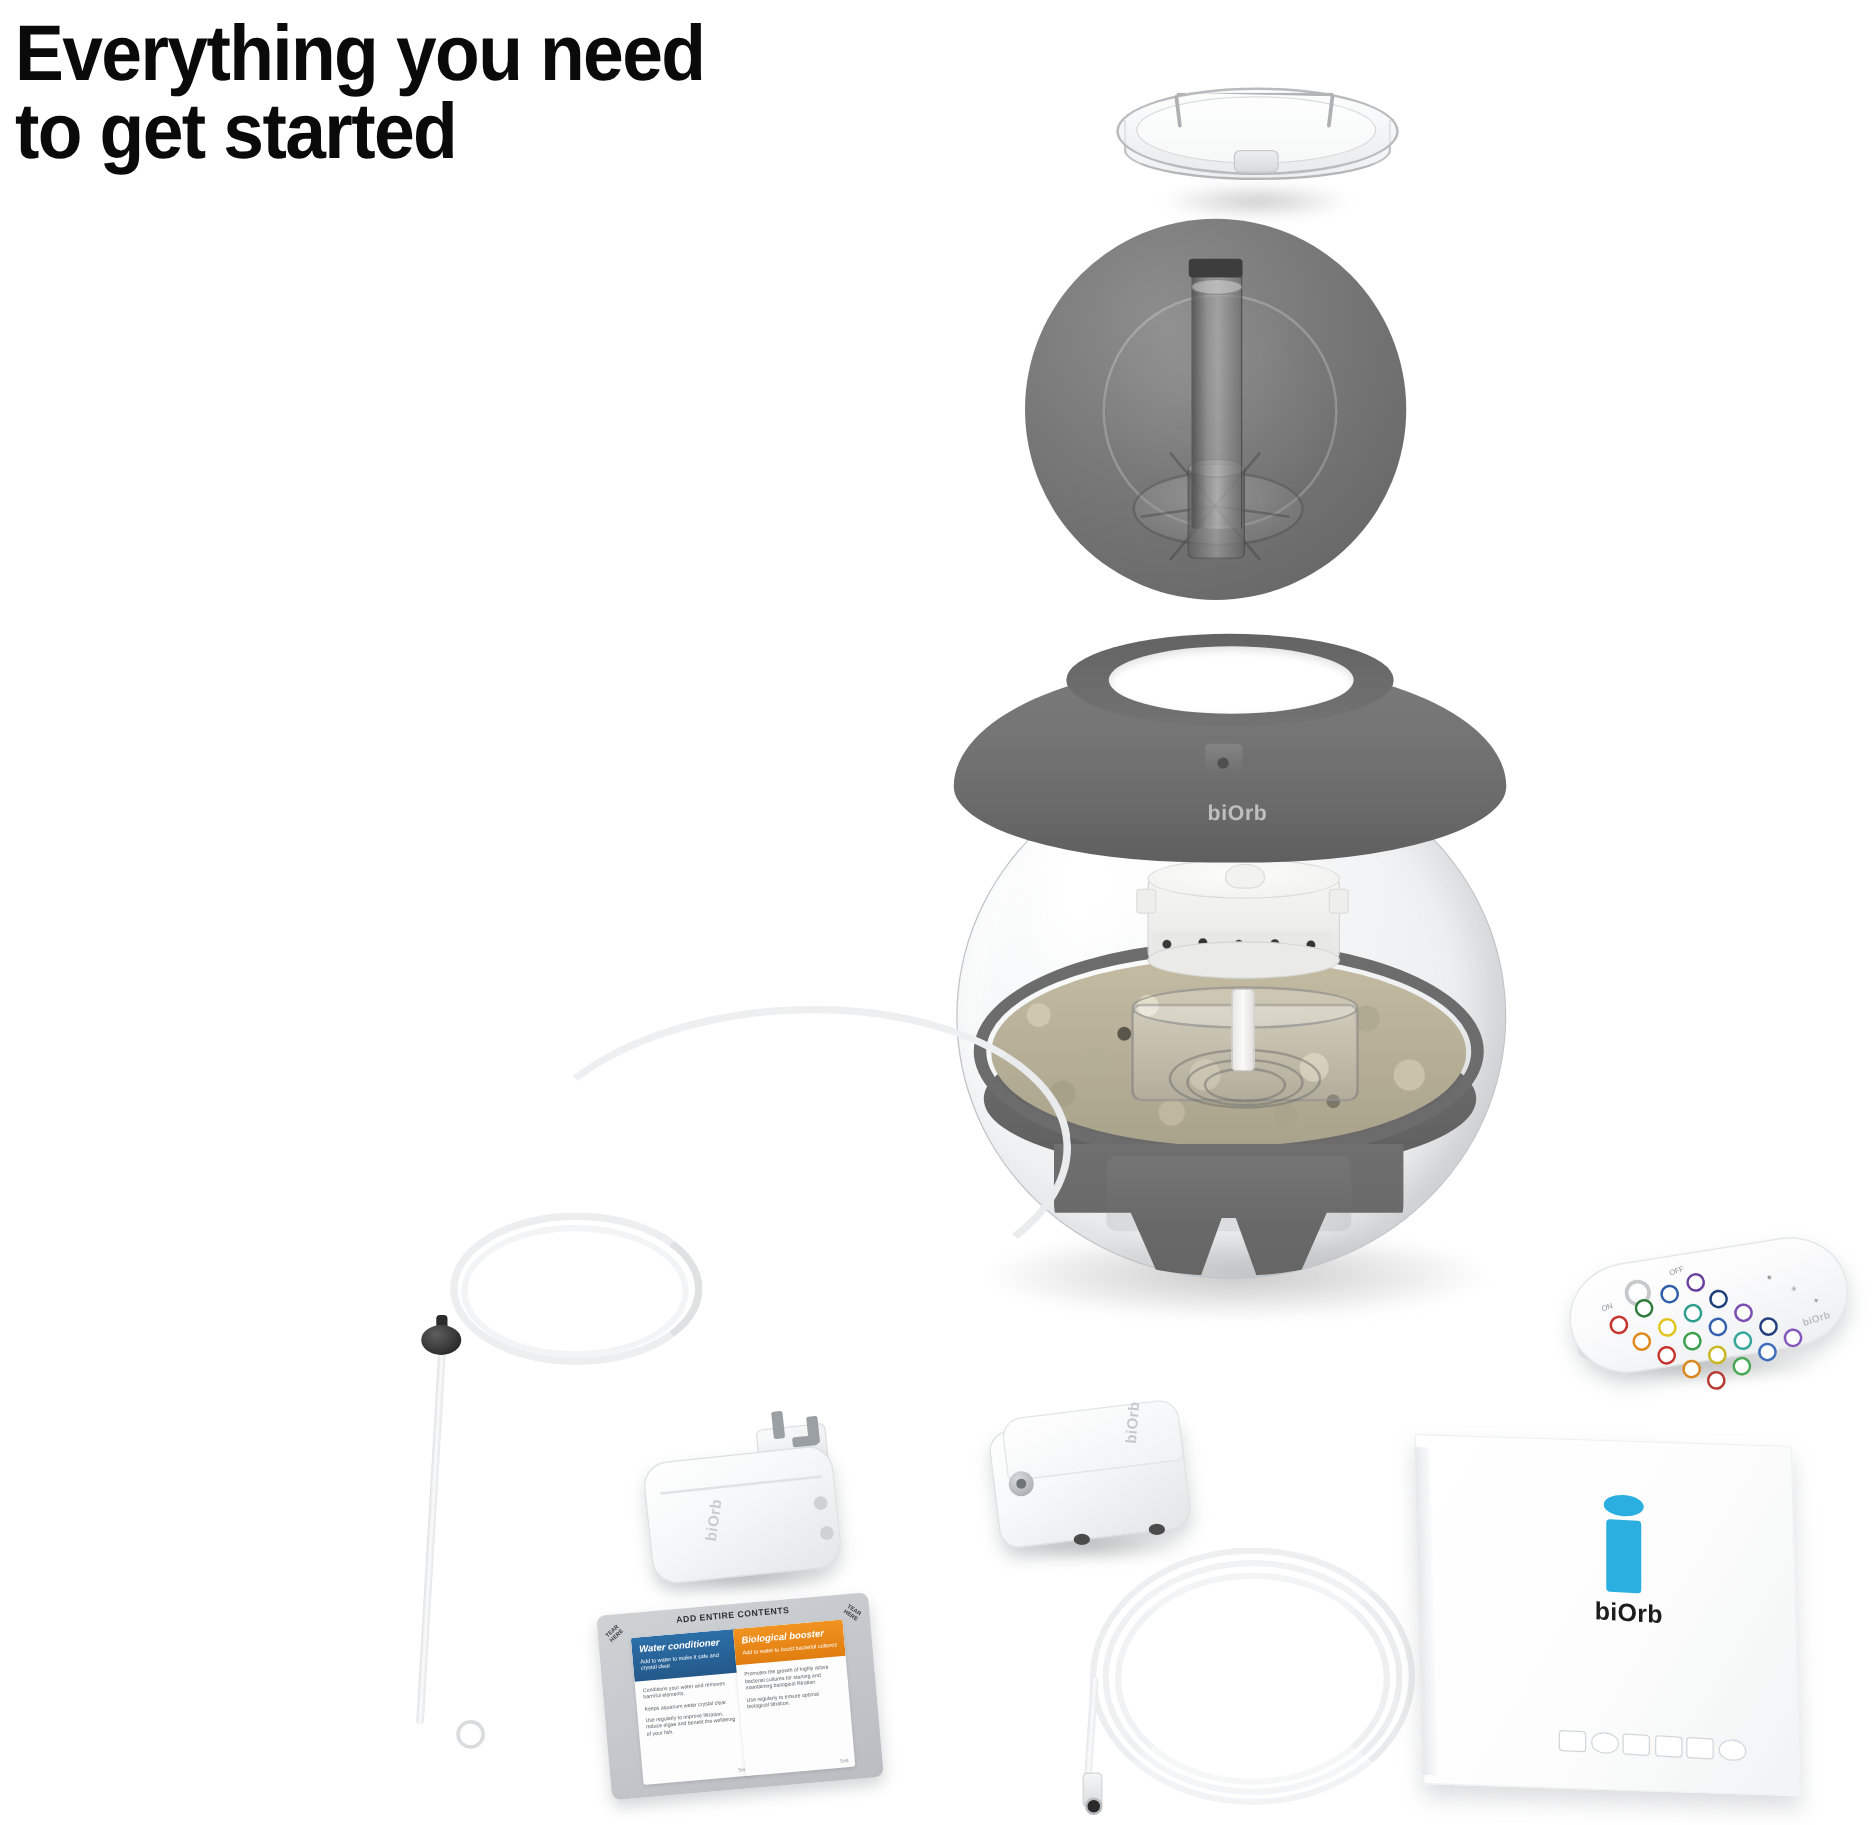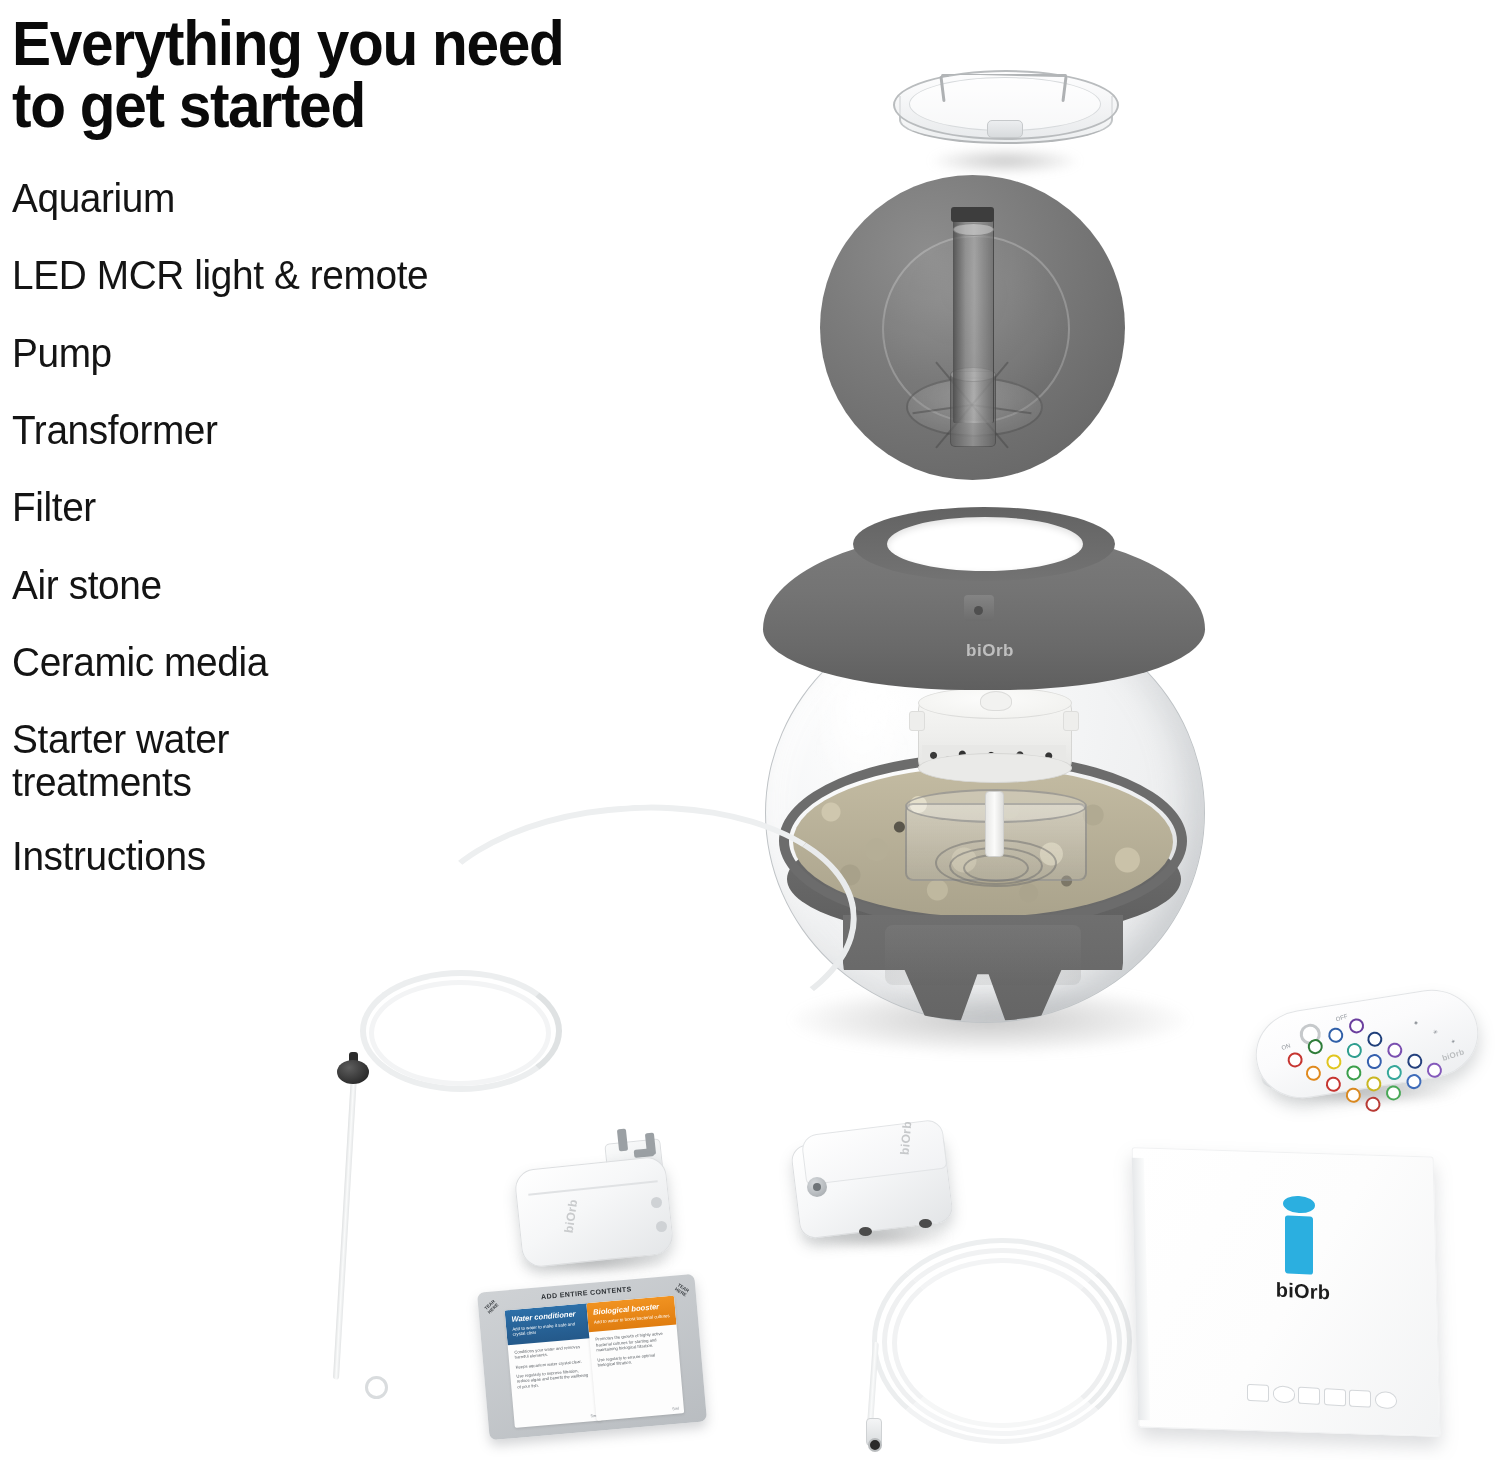--- a/index.html
+++ b/index.html
@@ -456,31 +456,20 @@
   #remote-shadow{left:1272px;top:1082px;width:186px;height:22px;}
 </style>
 </head>
 <body>
 
 <div class="stage">
 
   <div class="copy">
     <div class="headline">Everything you need
 to get started</div>
-    <div class="spec-list">
-      <div class="spec-item">Aquarium</div>
-      <div class="spec-item">LED MCR light &amp; remote</div>
-      <div class="spec-item">Pump</div>
-      <div class="spec-item">Transformer</div>
-      <div class="spec-item">Filter</div>
-      <div class="spec-item">Air stone</div>
-      <div class="spec-item">Ceramic media</div>
-      <div class="spec-item two-line" style="max-width:360px">Starter water treatments</div>
-      <div class="spec-item">Instructions</div>
-    </div>
   </div>
 
   <div class="shadow-soft abs" id="clear-lid-shadow"></div>
   <div class="abs" id="clear-lid">
     <div class="wall"></div>
     <div class="rim"></div>
     <div class="inner"></div>
     <div class="clip-bar"></div>
     <div class="clip l"></div>
     <div class="clip r"></div>

